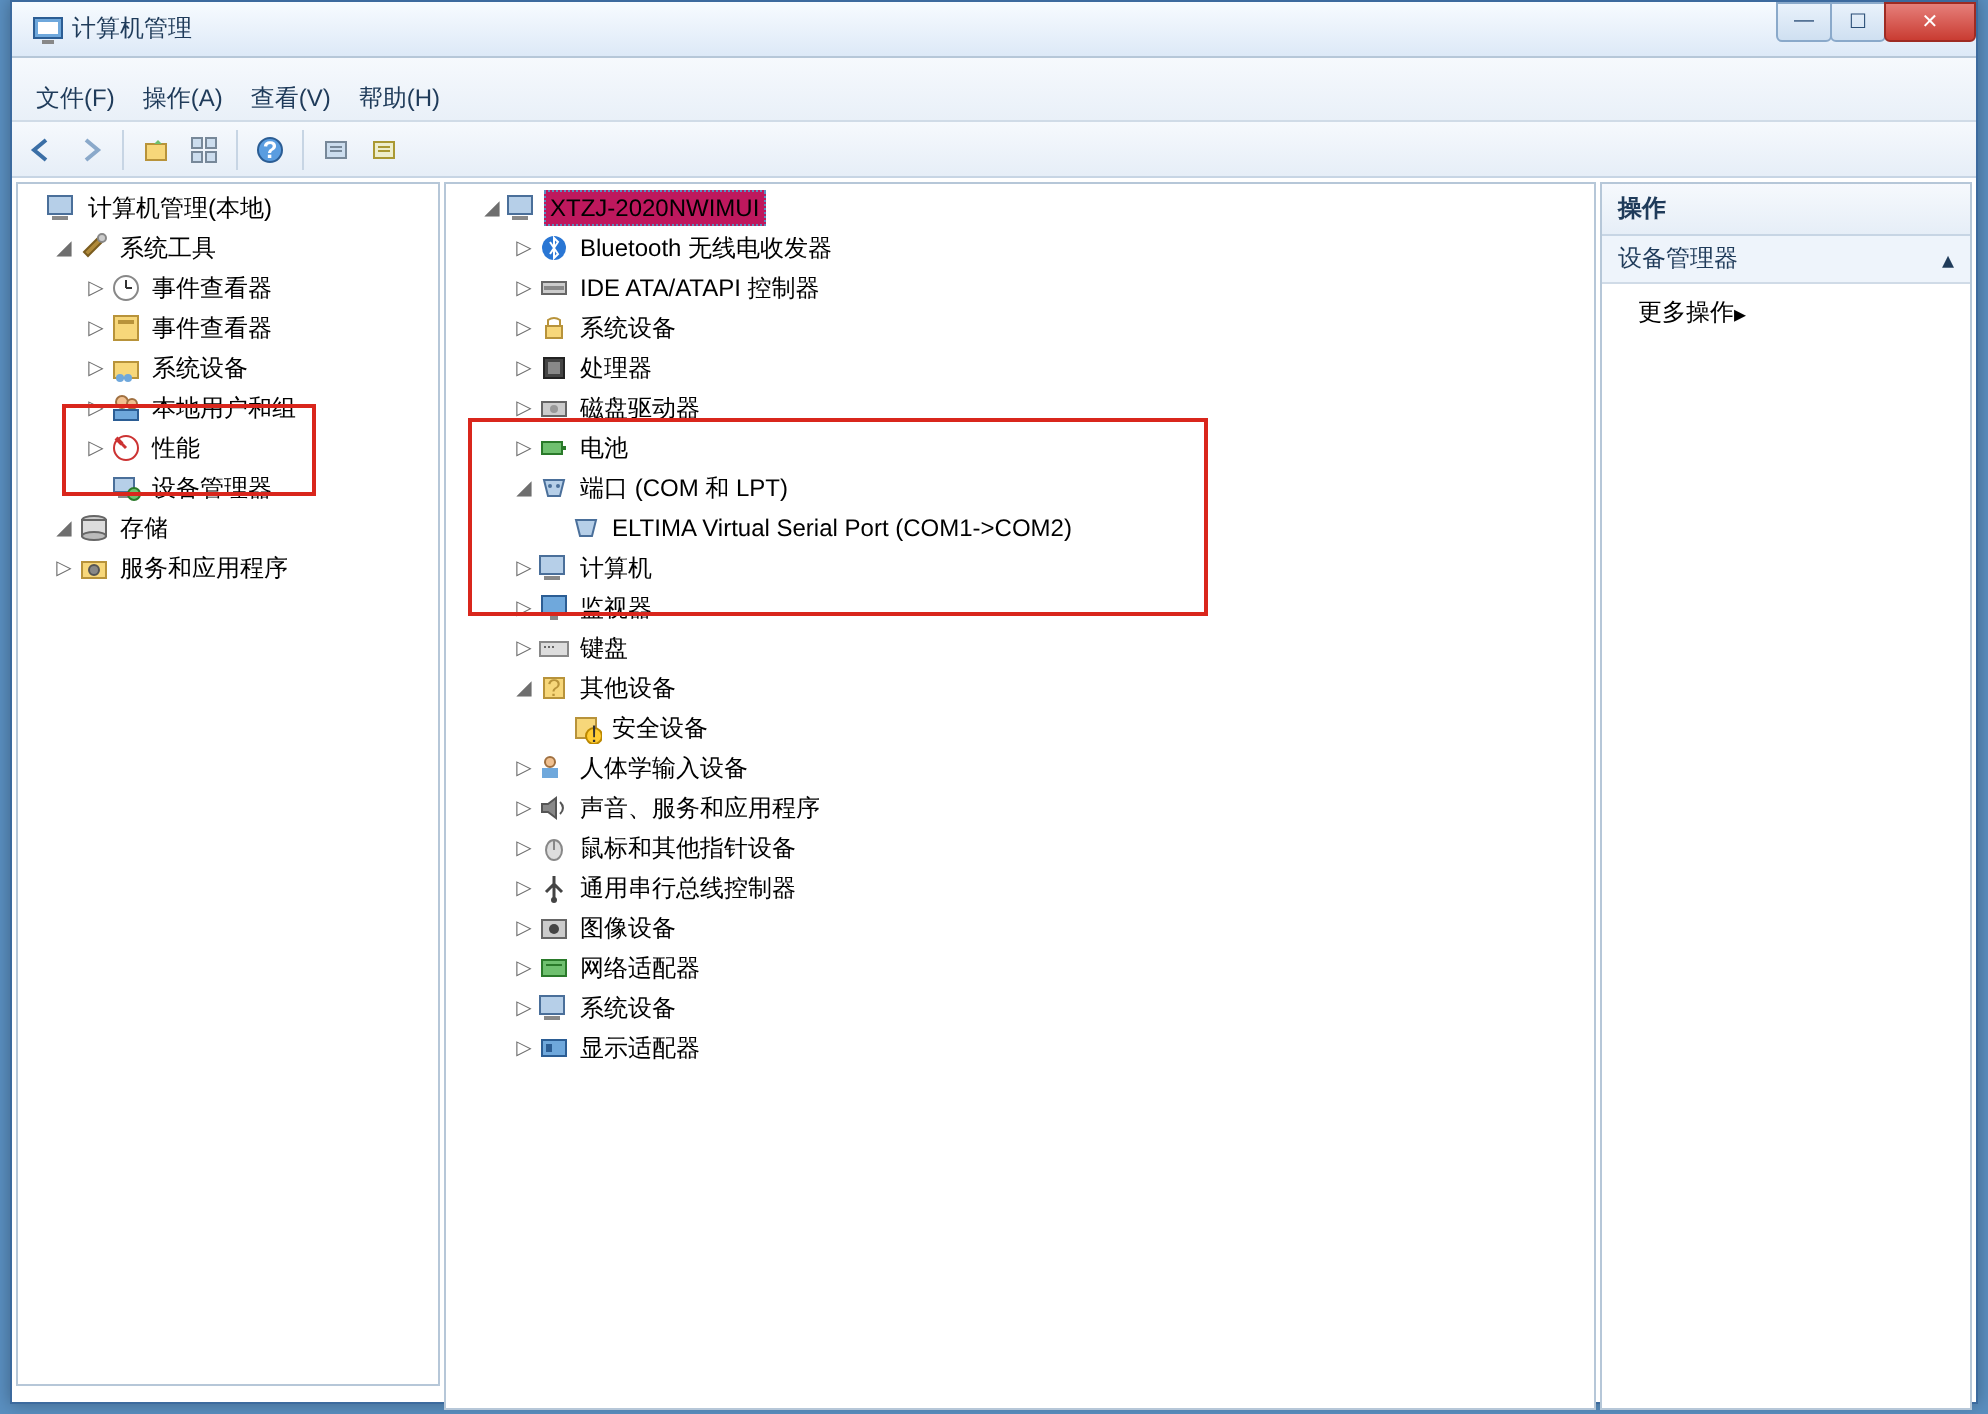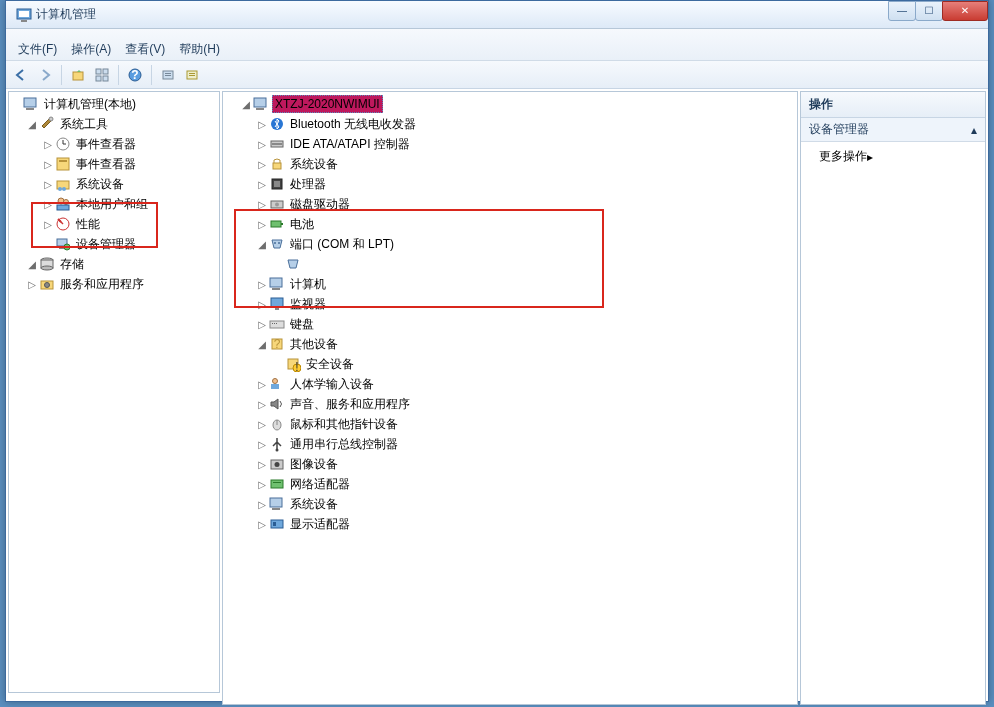--- a/index.html
+++ b/index.html
@@ -325,20 +325,21 @@
             <span class="lbl">端口 (COM 和 LPT)</span>
           </div>
 
         <div class="tn indent3">
             <span class="exp"></span>
             <span class="ic">
               <svg width="16" height="16">
                 <path d="M3 4 L13 4 L11 12 L5 12 Z" fill="#b6cfe8" stroke="#4a6f9a"></path>
               </svg>
             </span>
+            <span class="lbl">ELTIMA Virtual Serial Port (COM1-&gt;COM2)</span>
           </div>
 
 
         <div class="tn indent2">
             <span class="exp">▷</span>
             <span class="ic">
               <svg width="16" height="16">
                 <rect x="1" y="2" width="12" height="9" fill="#b6cfe8" stroke="#4a6f9a"></rect>
                 <rect x="3" y="12" width="8" height="2" fill="#888"></rect>
               </svg>

